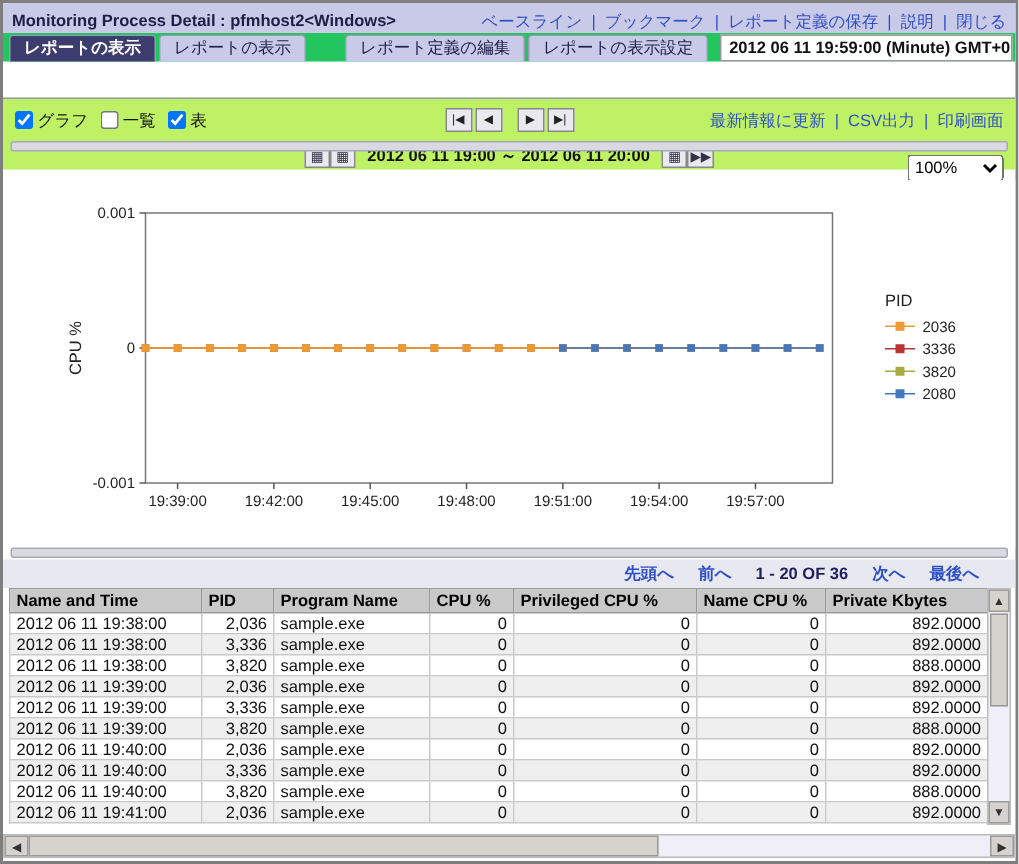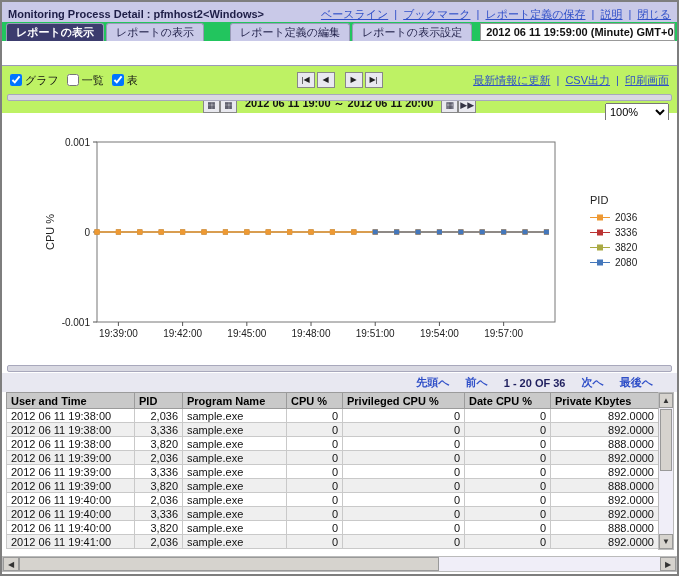--- a/index.html
+++ b/index.html
@@ -5,21 +5,21 @@
   * { margin:0; padding:0; box-sizing:border-box; font-family:"Liberation Sans","DejaVu Sans",sans-serif; }
   html,body { background:#fff; }
   .page { position:relative; width:679px; height:576px; border:2px solid #7e7e7e; background:#fff; overflow:hidden; }
 
   
   .titlebar { position:absolute; left:0; top:0; right:0; height:20px; background:#c9c9e8;
               display:flex; align-items:center; padding:12px 6px; }
   .title { font-size:11px; font-weight:bold; color:#1d1d46; }
   .titlebar .linkrow { margin-left:auto; }
   .linkrow { font-size:11px; }
-  .linkrow .lk { color:#2f4fc8; cursor:pointer;text-decoration:underline; }
+  .linkrow .lk { color:#2f4fc8; cursor:pointer; }
   .linkrow .sep { color:#2f4fc8; margin:0 3px; }
 
   
   .tabrow { position:absolute; left:0; top:20px; right:0; height:19px; display:flex; align-items:flex-end; padding-left:4px; background:#22c55e; }
   #tabs { display:flex; align-items:flex-end; }
   .tab { height:18px; line-height:17px; padding:0 9px; font-size:11px; background:#c9c9e8; color:#1d1d46;
          border:1px solid #9a9ab8; border-bottom:none; border-radius:3px 3px 0 0; margin-right:2px; cursor:pointer; white-space:nowrap; }
   .tab.active { background:#3c3c6e; color:#fff; font-weight:bold; }
   .tab.gap { margin-left:24px; }
   .timestamp { flex:1; margin-left:6px; margin-right:2px; height:18px; line-height:16px; background:#fff;
@@ -274,26 +274,26 @@
         <col style="width:128px">
           <col style="width:48px">
           <col style="width:104px">
           <col style="width:56px">
         <col style="width:122px">
           <col style="width:86px">
           <col style="width:108px">
       </colgroup>
       <thead>
           <tr id="thead-row">
-            <th>User and Time</th>
+            <th>Name and Time</th>
             <th>PID</th>
             <th>Program Name</th>
             <th>CPU %</th>
             <th>Privileged CPU %</th>
-            <th>Date CPU %</th>
+            <th>Name CPU %</th>
             <th>Private Kbytes</th>
           </tr>
         </thead>
       <tbody id="tbody">
           <tr>
             <td>2012 06 11 19:38:00</td>
             <td>2,036</td>
             <td>sample.exe</td>
             <td>0</td>
             <td>0</td>

